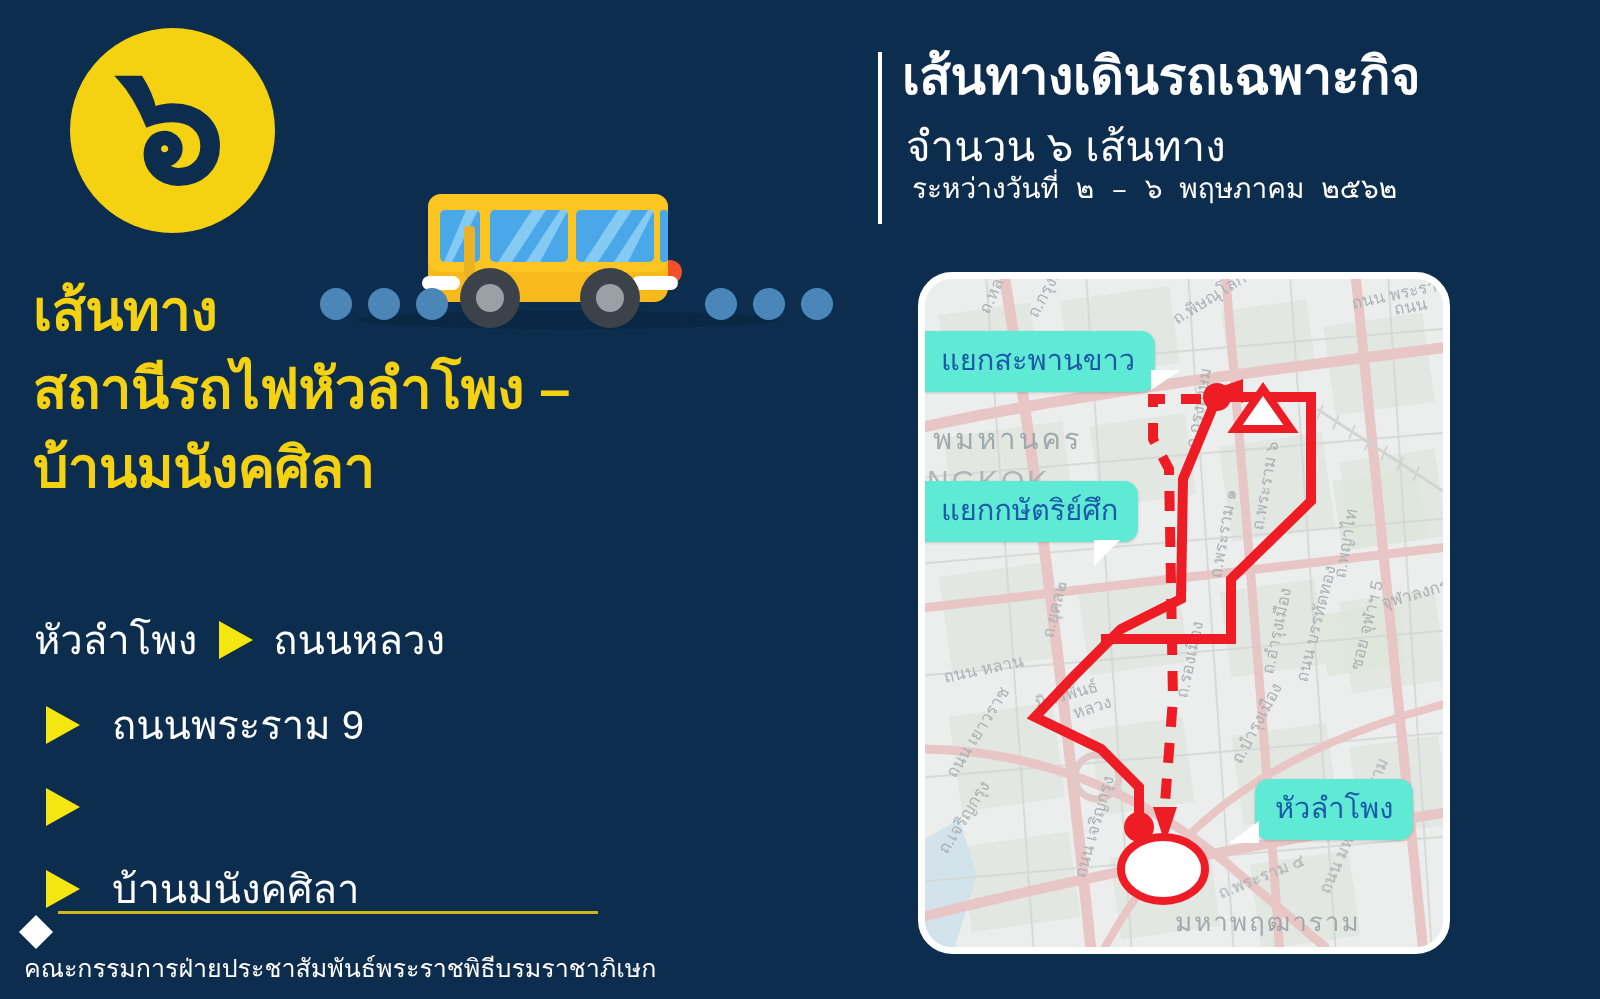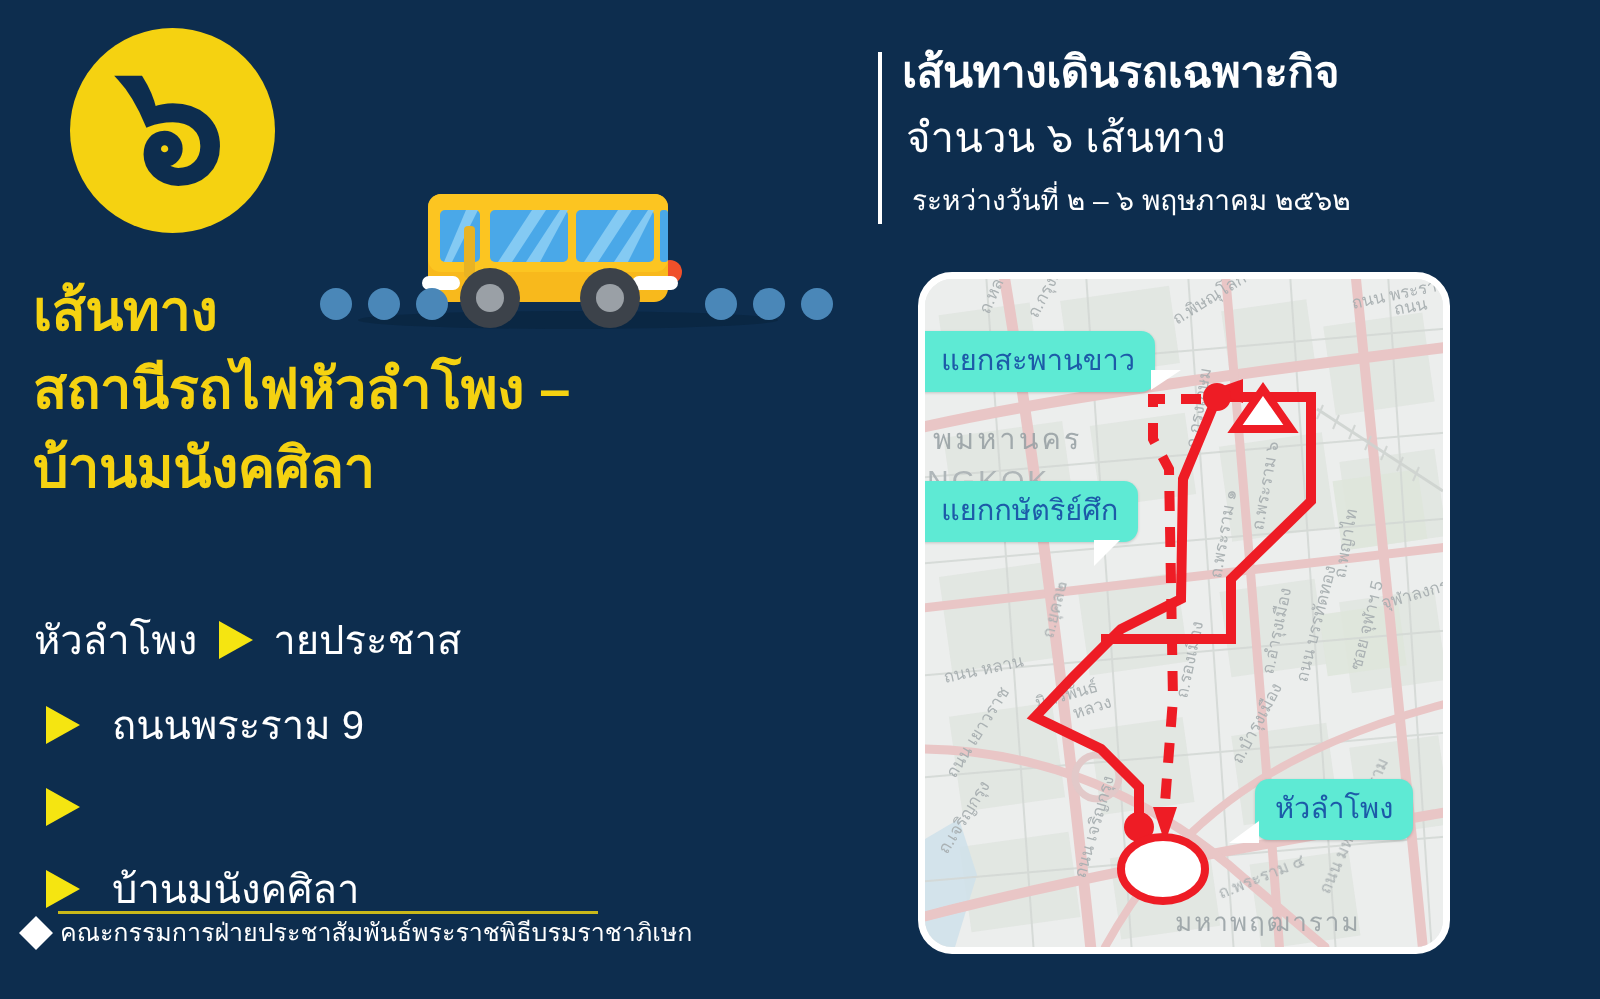--- a/index.html
+++ b/index.html
@@ -118,25 +118,25 @@
     top: 911px;
     width: 540px;
     height: 3px;
     background: #c9b81a;
   }
   .footer {
     position: absolute;
     left: 24px;
     top: 920px;
     display: flex;
-    align-items: center;
     gap: 12px;
     color: #ffffff;
     font-size: 25px;
     line-height: 1;
+    flex-direction: column;
   }
   .diamond {
     width: 24px; height: 24px;
     background: #ffffff;
     transform: rotate(45deg);
     flex: 0 0 auto;
   }
 
   
   .hdr-rule {
@@ -147,38 +147,39 @@
     height: 172px;
     background: #ffffff;
   }
   .hdr {
     position: absolute;
     left: 902px;
     top: 46px;
     color: #ffffff;
   }
   .hdr-l1 {
-    font-size: 44px;
+    font-size: 52px;
     font-weight: 700;
     line-height: 1.18;
     letter-spacing: -0.5px;
   }
   .hdr-l2 {
     font-size: 42px;
     font-weight: 400;
     line-height: 1.25;
     margin-top: 14px;
     padding-left: 4px;
   }
   .hdr-l3 {
     font-size: 28px;
     font-weight: 400;
     line-height: 1.2;
-    margin-top: 20px;
+    margin-top: 0;
     padding-left: 10px;
+    font-family: Liberation Mono, monospace;
   }
 
   
   .map-card {
     position: absolute;
     left: 918px;
     top: 272px;
     width: 532px;
     height: 682px;
     border: 7px solid #ffffff;
@@ -285,21 +286,21 @@
     <span class="ln">เส้นทาง</span>
     <span class="ln">สถานีรถไฟหัวลำโพง –</span>
     <span class="ln">บ้านมนังคศิลา</span>
   </div>
 
   <div class="route-list">
 
     <div class="route-row first">
       <span class="lead">หัวลำโพง</span>
       <span class="tri"></span>
-      <span>ายประชาส</span>
+      <span>ถนนหลวง</span>
     </div>
 
     <div class="route-row sub">
       <span class="tri"></span>
       <span>ถนนพระราม 9</span>
     </div>
 
     <div class="route-row sub">
       <span class="tri"></span>
     </div>

